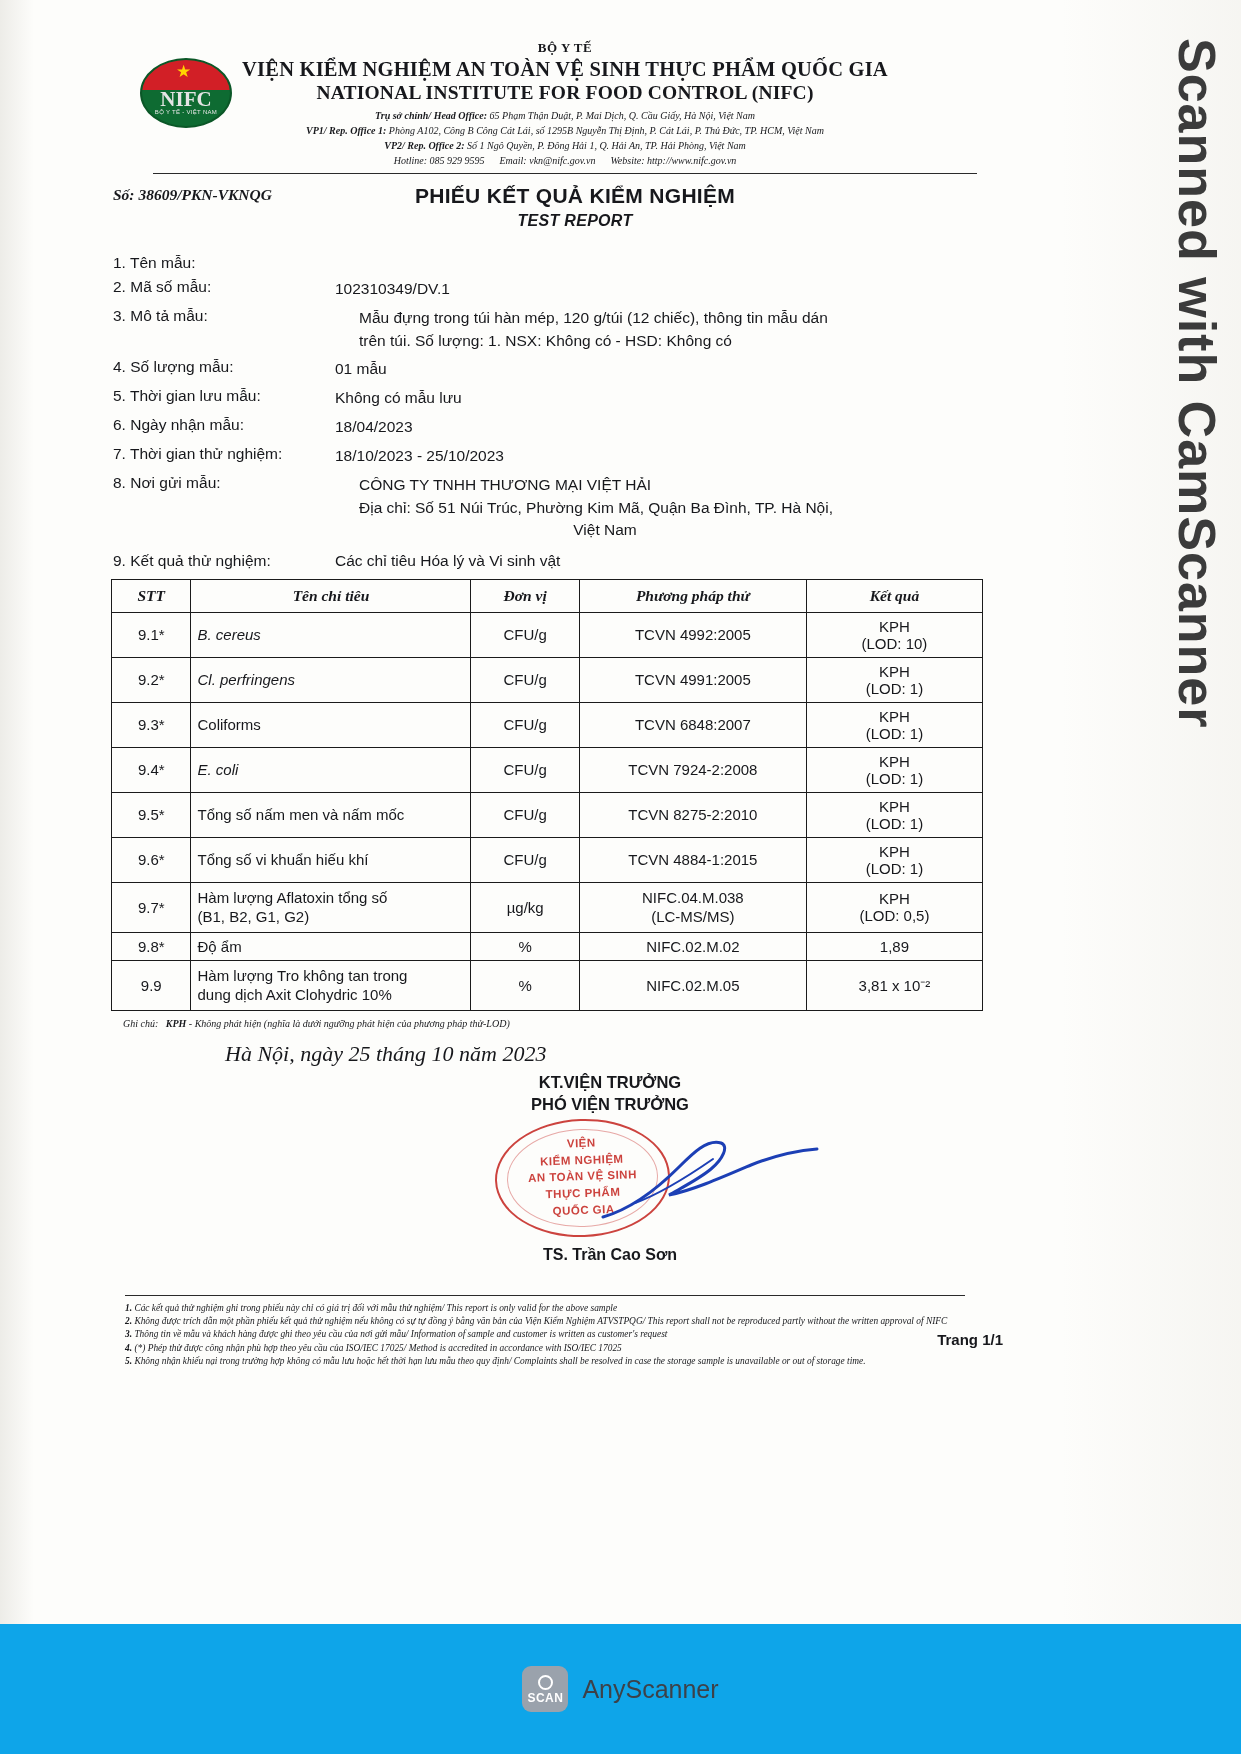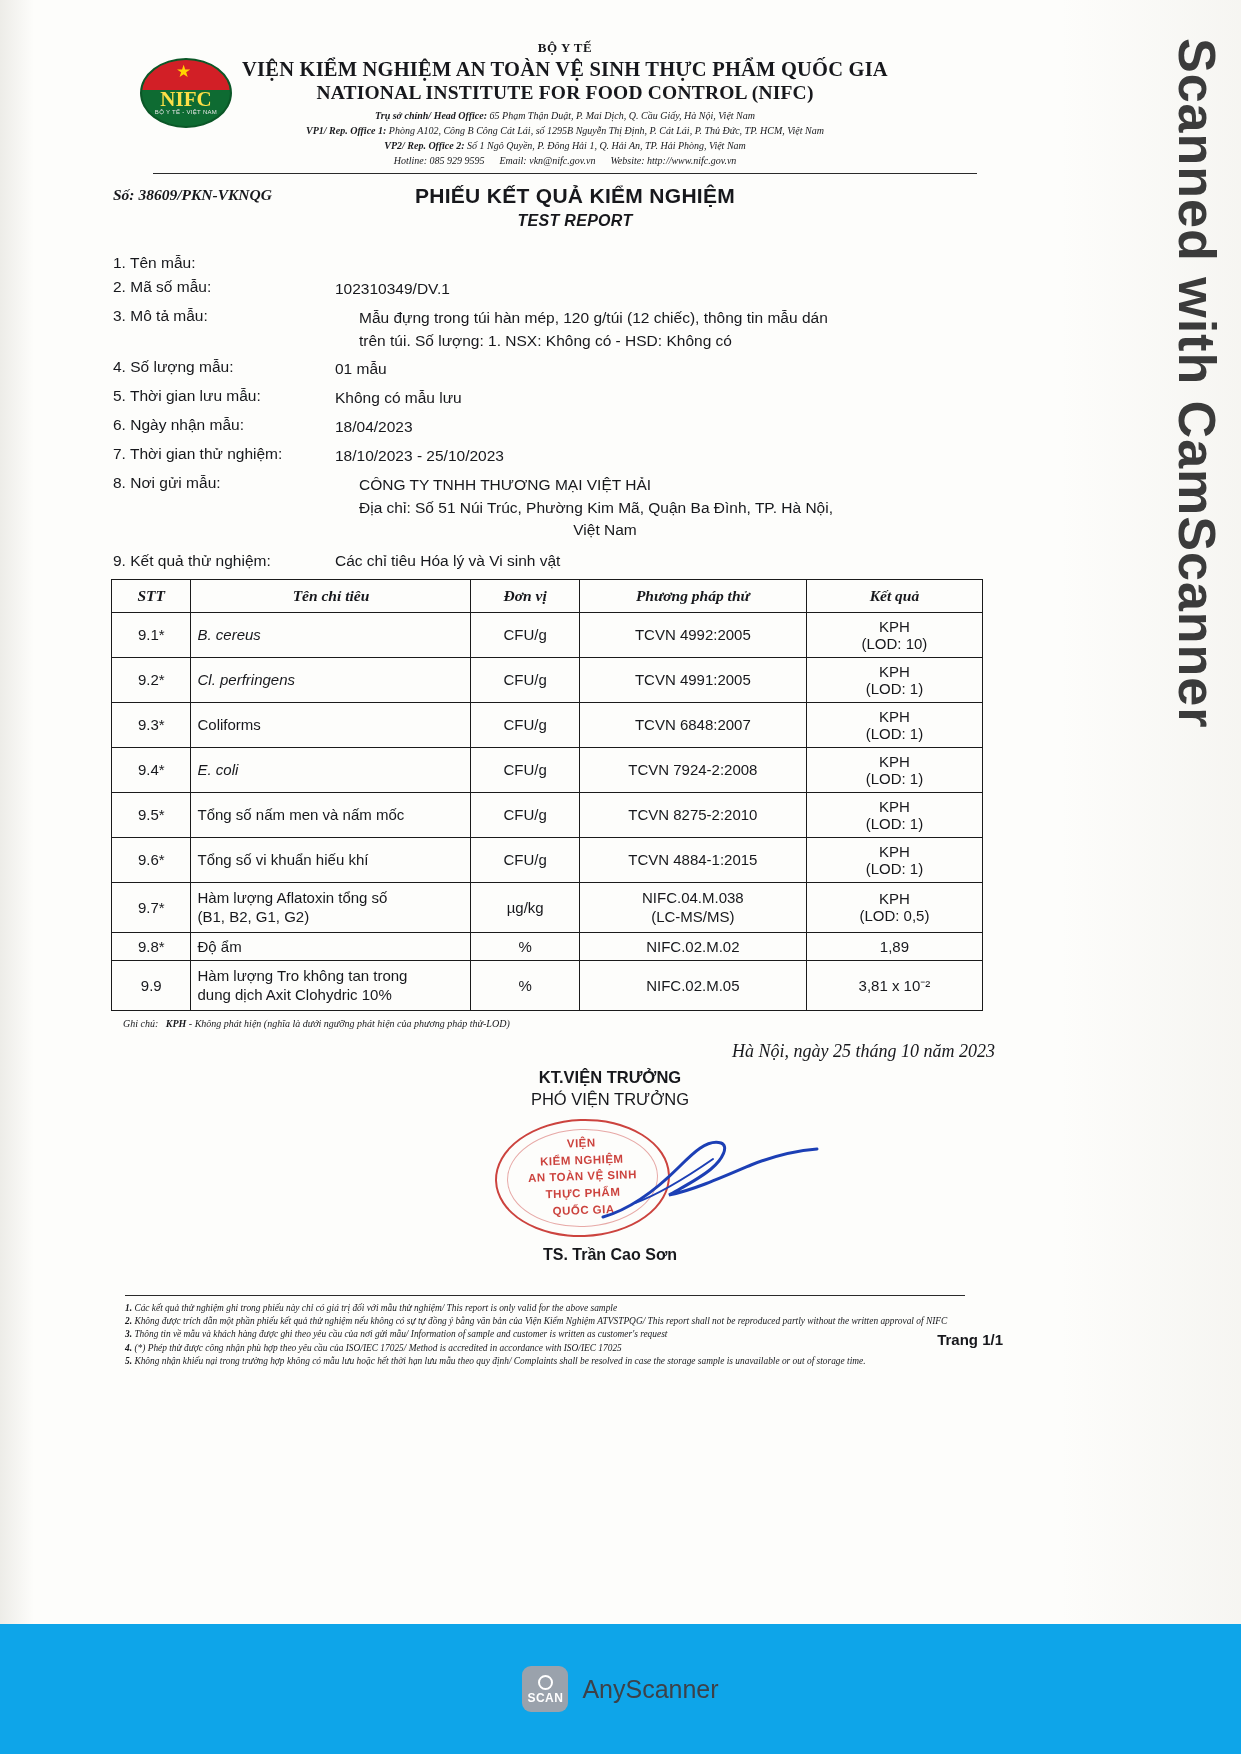--- a/index.html
+++ b/index.html
@@ -86,21 +86,21 @@
     position: absolute;
     left: 34px; top: 3px;
     color: #ffd400;
     font-size: 17px;
     line-height: 17px;
   }
   .logo-text {
     position: absolute;
     left: 0; right: 0; top: 27px;
     text-align: center;
-    color: #fde047;
+    color: #e5e5e5;
     font-size: 21px;
     font-weight: bold;
     letter-spacing: 0px;
     font-family: "Liberation Serif", serif;
   }
   .logo-sub {
     position: absolute;
     left: 0; right: 0; top: 49px;
     text-align: center;
     color: #e7e7e7;
@@ -242,37 +242,37 @@
   }
   .note .k { font-weight: bold; font-style: italic; }
 
   
   .sign-wrap {
     margin-top: 12px;
     position: relative;
     height: 250px;
   }
   .sign-date {
-    text-align: right;
+    text-align: left;
     font-style: italic;
-    font-size: 18px;
+    font-size: 22px;
     font-family: "Liberation Serif", serif;
     padding-left: 130px;
   }
   .sign-title1 {
     text-align: center;
     font-size: 16.5px;
     font-weight: bold;
     padding-left: 130px;
     margin-top: 6px;
   }
   .sign-title2 {
     text-align: center;
     font-size: 16.5px;
-    font-weight: normal;
+    font-weight: bold;
     padding-left: 130px;
     margin-top: 3px;
   }
   .stamp {
     position: absolute;
     left: 400px;
     top: 78px;
     width: 175px;
     height: 118px;
     border: 2.4px solid #c8342f;

